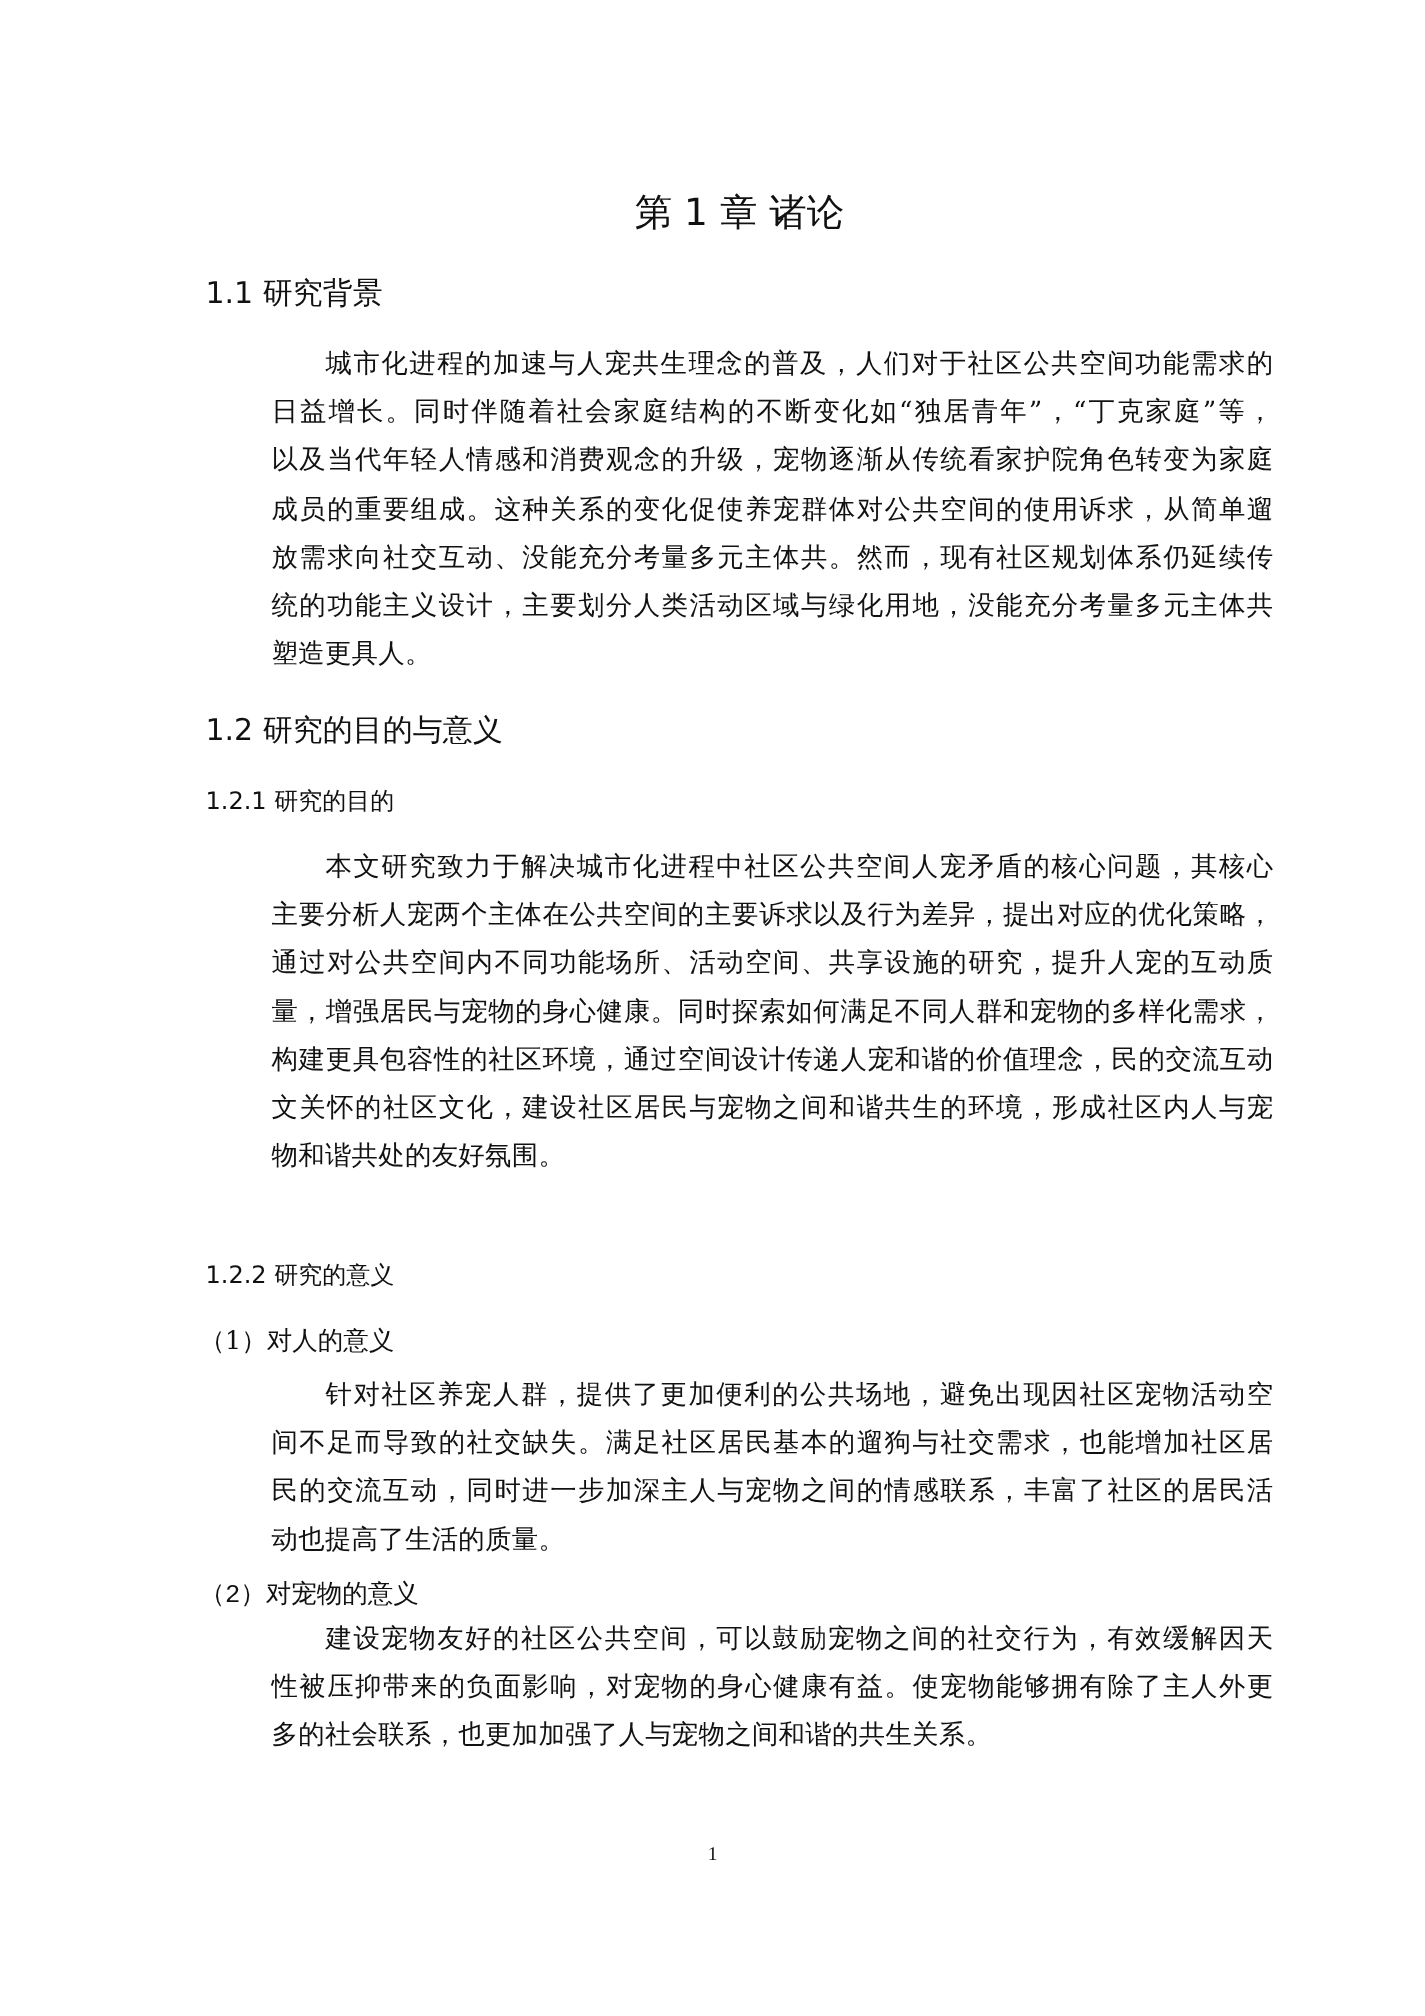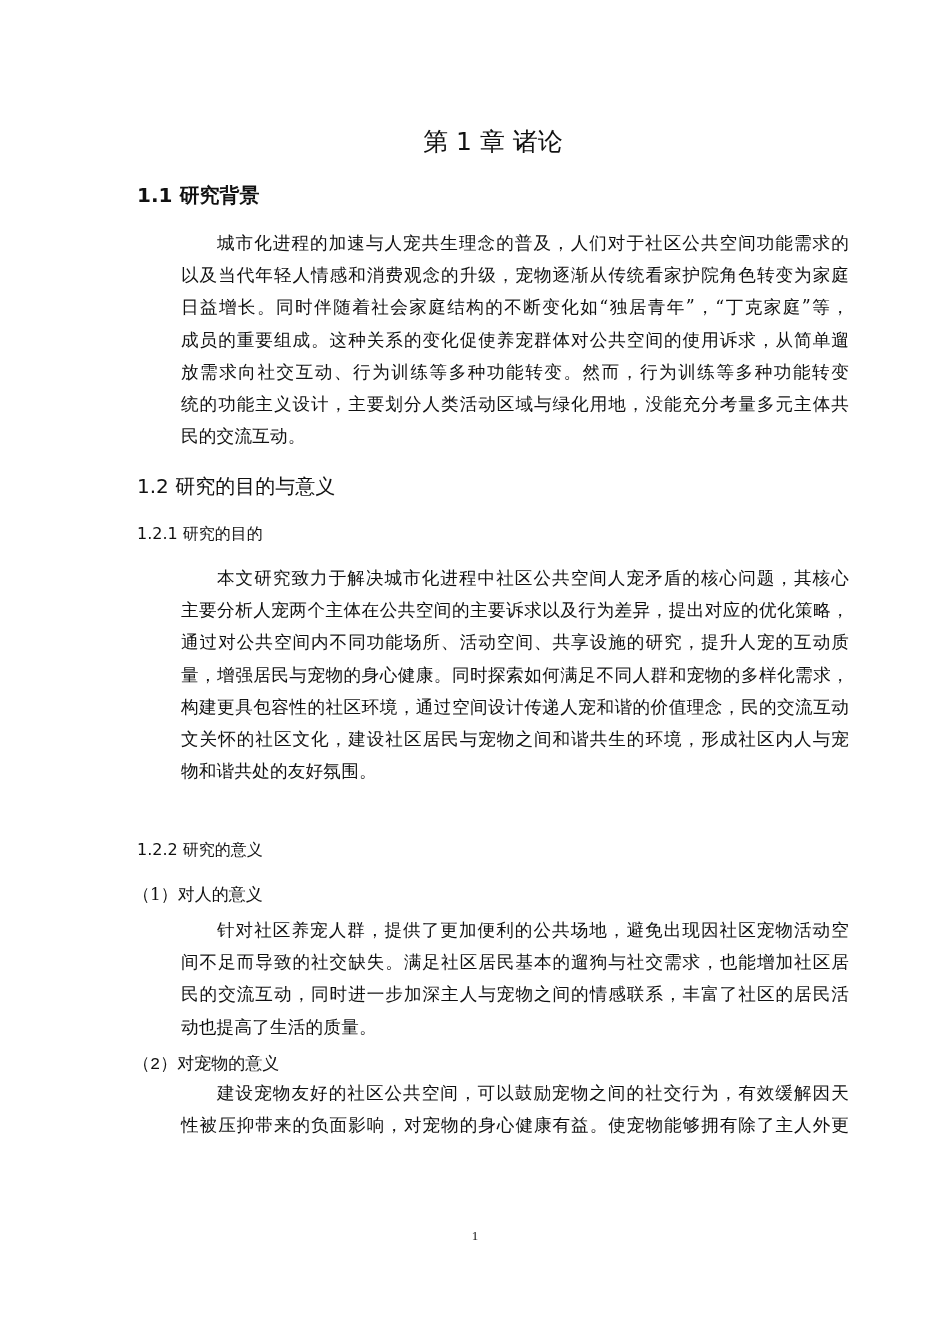--- a/index.html
+++ b/index.html
@@ -20,29 +20,29 @@
     .line.indent { padding-left: 36px; }
     .pagenum { position: absolute; top: 1228px; left: 0; width: 950px; text-align: center;
                font-size: 13px; font-family: "Liberation Serif", serif; }
   </style>
 </head>
 <body>
 
 <div class="page">
   <div class="chapter">第 1 章  诸论</div>
 
-  <div class="h2" style="top:181px;font-weight:bold;">1.1 研究背景</div>
+  <div class="h2" style="top:181px;">1.1 研究背景</div>
   <div class="para" style="top:227px;">
     <span class="line indent">城市化进程的加速与人宠共生理念的普及，人们对于社区公共空间功能需求的</span>
+    <span class="line">日益增长。同时伴随着社会家庭结构的不断变化如“独居青年”，“丁克家庭”等，</span>
     <span class="line">以及当代年轻人情感和消费观念的升级，宠物逐渐从传统看家护院角色转变为家庭</span>
-    <span class="line">日益增长。同时伴随着社会家庭结构的不断变化如“独居青年”，“丁克家庭”等，</span>
     <span class="line">成员的重要组成。这种关系的变化促使养宠群体对公共空间的使用诉求，从简单遛</span>
-    <span class="line">放需求向社交互动、行为训练等多种功能转变。然而，行为训练等多种功能转变</span>
+    <span class="line">放需求向社交互动、没能充分考量多元主体共。然而，现有社区规划体系仍延续传</span>
     <span class="line">统的功能主义设计，主要划分人类活动区域与绿化用地，没能充分考量多元主体共</span>
-    <span class="line last">民的交流互动。</span>
+    <span class="line last">塑造更具人。</span>
   </div>
 
   <div class="h2" style="top:472px;">1.2 研究的目的与意义</div>
   <div class="h3" style="top:522px;">1.2.1 研究的目的</div>
   <div class="para" style="top:562px;">
     <span class="line indent">本文研究致力于解决城市化进程中社区公共空间人宠矛盾的核心问题，其核心</span>
     <span class="line">主要分析人宠两个主体在公共空间的主要诉求以及行为差异，提出对应的优化策略，</span>
     <span class="line">通过对公共空间内不同功能场所、活动空间、共享设施的研究，提升人宠的互动质</span>
     <span class="line">量，增强居民与宠物的身心健康。同时探索如何满足不同人群和宠物的多样化需求，</span>
     <span class="line">构建更具包容性的社区环境，通过空间设计传递人宠和谐的价值理念，民的交流互动</span>
@@ -55,16 +55,17 @@
   <div class="para" style="top:914px;">
     <span class="line indent">针对社区养宠人群，提供了更加便利的公共场地，避免出现因社区宠物活动空</span>
     <span class="line">间不足而导致的社交缺失。满足社区居民基本的遛狗与社交需求，也能增加社区居</span>
     <span class="line">民的交流互动，同时进一步加深主人与宠物之间的情感联系，丰富了社区的居民活</span>
     <span class="line last">动也提高了生活的质量。</span>
   </div>
   <div class="item" style="top:1052px;font-family:Liberation Mono, monospace;">（2）对宠物的意义</div>
   <div class="para" style="top:1077px;">
     <span class="line indent">建设宠物友好的社区公共空间，可以鼓励宠物之间的社交行为，有效缓解因天</span>
     <span class="line">性被压抑带来的负面影响，对宠物的身心健康有益。使宠物能够拥有除了主人外更</span>
+    <span class="line last">多的社会联系，也更加加强了人与宠物之间和谐的共生关系。</span>
   </div>
 </div>
 
 <div class="pagenum">1</div>
 
 </body></html>

